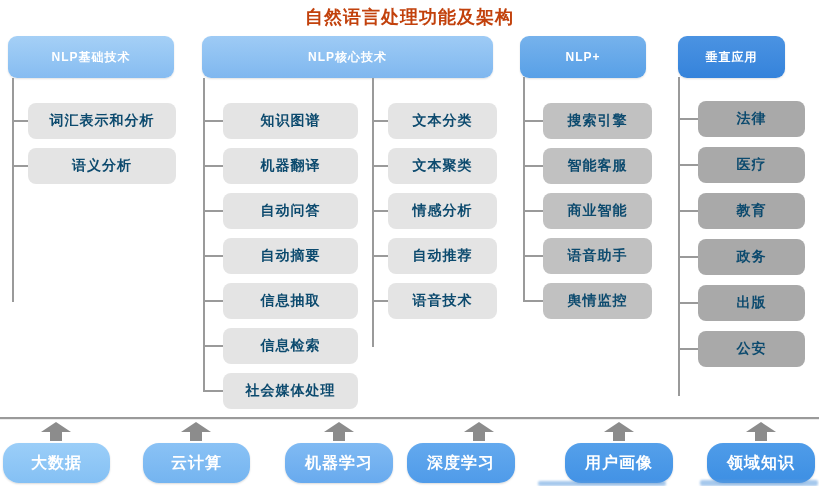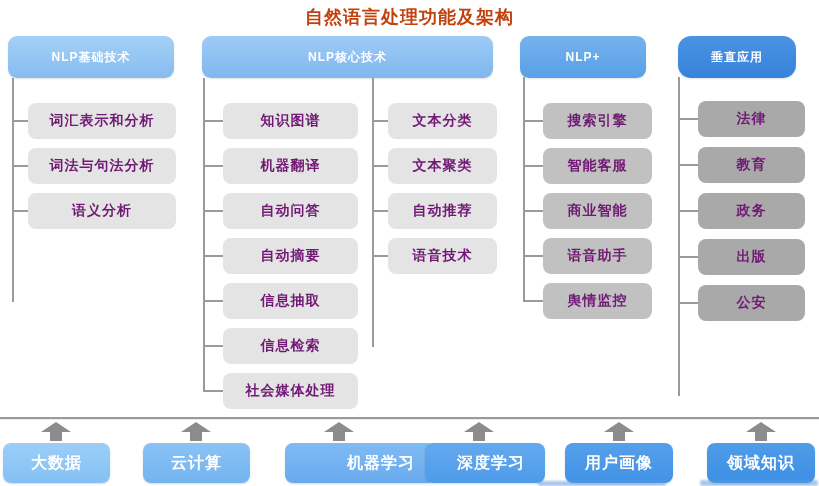--- a/index.html
+++ b/index.html
@@ -19,39 +19,39 @@
   
   .hdr{
     position:absolute; top:36px; height:42px; border-radius:9px;
     display:flex; align-items:center; justify-content:center;
     color:#fff; font-weight:bold; font-size:12px; letter-spacing:1px;
     box-shadow:0 1px 2px rgba(0,0,0,.12);
   }
   .hdr1{left:8px;   width:166px; background:linear-gradient(180deg,#a5d0f6,#86bcf1);}
   .hdr2{left:202px; width:291px; background:linear-gradient(180deg,#9ecbf5,#7fb7ef);}
   .hdr3{left:520px; width:126px; background:linear-gradient(180deg,#76b2ec,#58a0e7);}
-  .hdr4{left:678px; width:118px; background:linear-gradient(180deg,#4b93e2,#3583db);border-radius:13px;}
+  .hdr4{left:678px; width:107px; background:linear-gradient(180deg,#4b93e2,#3583db);}
   
   .trunk{position:absolute; width:2px; background:var(--line);}
   .tr1{left:12px;  top:78px; height:224px;}
   .tr2{left:203px; top:78px; height:314px;}
   .tr3{left:372px; top:78px; height:269px;}
   .tr4{left:523px; top:77px; height:225px;}
   .tr5{left:678px; top:77px; height:319px;}
   
   .col{position:absolute; display:flex; flex-direction:column; gap:9px;}
   .colA{left:28px;  top:103px; width:148px;}
   .colB{left:223px; top:103px; width:135px;}
   .colC{left:388px; top:103px; width:109px;}
   .colD{left:543px; top:103px; width:109px;}
   .colE{left:698px; top:101px; width:107px; gap:10px;}
   .item{
     position:relative; height:36px; border-radius:8px;
     display:flex; align-items:center; justify-content:center;
-    font-weight:bold; font-size:14px; color:#701a75; letter-spacing:1px;
+    font-weight:bold; font-size:14px; color:#0c4a6e; letter-spacing:1px;
   }
   .item::before{
     content:""; position:absolute; right:100%; top:17px; height:2px;
     background:var(--line);
   }
   .colA .item::before{width:16px;}
   .colB .item::before{width:20px;}
   .colC .item::before{width:16px;}
   .colD .item::before{width:20px;}
   .colE .item::before{width:20px;}
@@ -67,28 +67,28 @@
     border-left:15px solid transparent; border-right:15px solid transparent;
     border-bottom:10px solid var(--arrow);
   }
   .arrow::after{
     content:""; position:absolute; left:9px; top:10px; width:12px; height:9px;
     background:var(--arrow);
   }
   .a1{left:41px;} .a2{left:181px;} .a3{left:324px;}
   .a4{left:464px;} .a5{left:604px;} .a6{left:746px;}
   .fbox{
-    position:absolute; top:443px; height:40px; border-radius:8px;
+    position:absolute; top:443px; height:40px; border-radius:16px;
     display:flex; align-items:center; justify-content:center;
     color:#fff; font-weight:bold; font-size:16px; letter-spacing:1px;
     box-shadow:0 1px 2px rgba(0,0,0,.15);
     font-family:Liberation Mono, monospace;
   }
   .f1{left:3px;   width:107px;} .f2{left:143px; width:107px;text-align:center;}
-  .f3{left:285px; width:108px;padding-left:42px;} .f4{left:425px; width:108px;padding-left:12px;}
+  .f3{left:285px; width:108px;} .f4{left:407px; width:108px;}
   .f5{left:565px; width:108px;} .f6{left:707px; width:108px;}
   
   .wm{position:absolute; background:#5f9ddf; opacity:.55; border-radius:2px; filter:blur(1px);}
   .wm1{left:538px; top:481px; width:128px; height:5px;}
   .wm2{left:700px; top:480px; width:118px; height:6px;}
 </style>
 </head>
 <body>
 
 <div class="canvas">
@@ -101,51 +101,52 @@
   <div class="hdr hdr4">垂直应用</div>
 
   <div class="trunk tr1"></div>
   <div class="trunk tr2"></div>
   <div class="trunk tr3"></div>
   <div class="trunk tr4"></div>
   <div class="trunk tr5"></div>
 
   <div class="col colA">
     <div class="item g-light">词汇表示和分析</div>
-    <div class="item g-light">词法与句法分析</div>
     <div class="item g-light">语义分析</div>
   </div>
 
   <div class="col colB">
     <div class="item g-light">知识图谱</div>
     <div class="item g-light">机器翻译</div>
     <div class="item g-light">自动问答</div>
     <div class="item g-light">自动摘要</div>
     <div class="item g-light">信息抽取</div>
     <div class="item g-light">信息检索</div>
     <div class="item g-light">社会媒体处理</div>
   </div>
 
   <div class="col colC">
     <div class="item g-light">文本分类</div>
     <div class="item g-light">文本聚类</div>
+    <div class="item g-light">情感分析</div>
     <div class="item g-light">自动推荐</div>
     <div class="item g-light">语音技术</div>
   </div>
 
   <div class="col colD">
     <div class="item g-mid">搜索引擎</div>
     <div class="item g-mid">智能客服</div>
     <div class="item g-mid">商业智能</div>
     <div class="item g-mid">语音助手</div>
     <div class="item g-mid">舆情监控</div>
   </div>
 
   <div class="col colE">
     <div class="item g-dark">法律</div>
+    <div class="item g-dark">医疗</div>
     <div class="item g-dark">教育</div>
     <div class="item g-dark">政务</div>
     <div class="item g-dark">出版</div>
     <div class="item g-dark">公安</div>
   </div>
 
   <div class="sep"></div>
 
   <div class="arrow a1"></div>
   <div class="arrow a2"></div>

